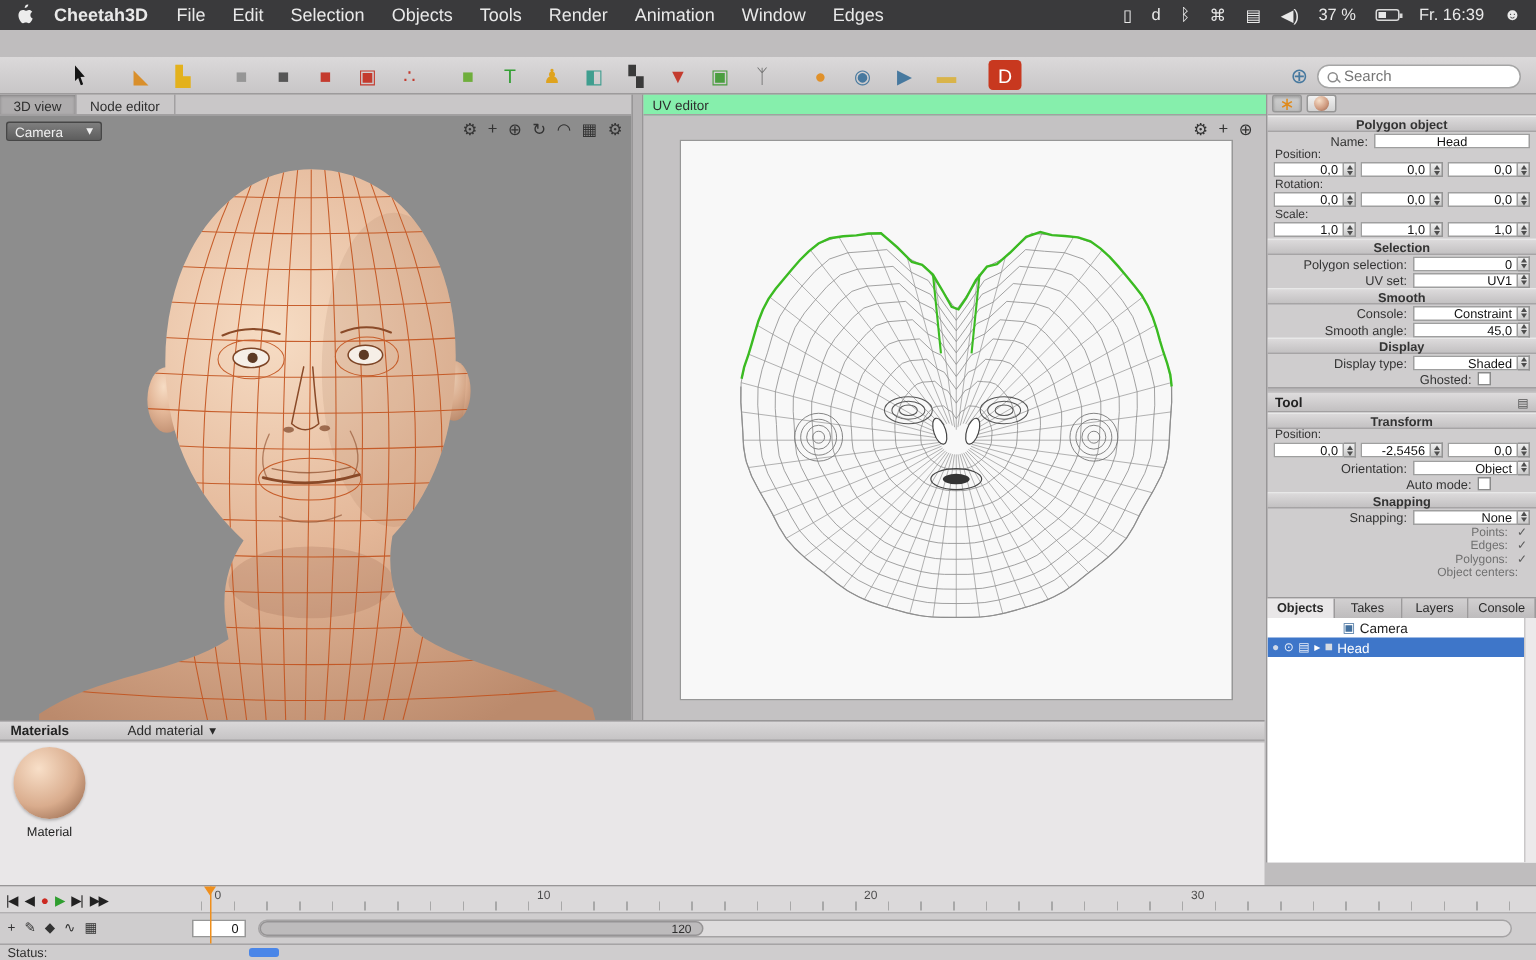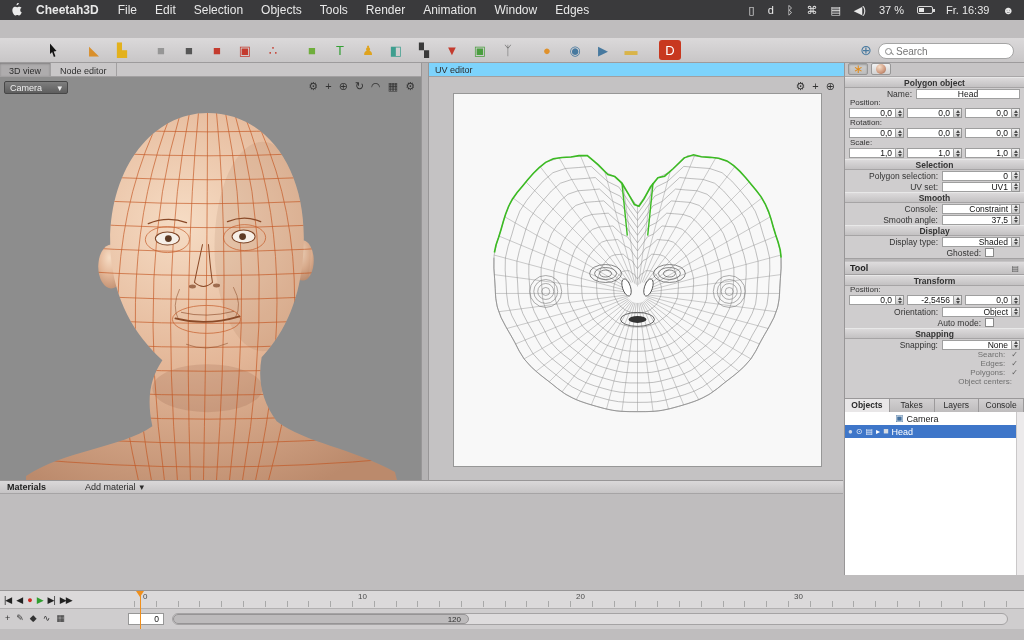--- a/index.html
+++ b/index.html
@@ -57,21 +57,21 @@
     color:#f0f0f0;font-size:9px;display:flex;align-items:center;justify-content:space-between;padding:0 5px;
     border-radius:2px;border:1px solid #474747;z-index:5;}
   .vmini{position:absolute;top:3px;right:6px;display:flex;gap:7px;color:#333;font-size:11px;z-index:5;}
   .vmi{cursor:default;}
 
   
   .split1{position:absolute;top:63px;left:421px;width:8px;height:417px;background:#b5b3b4;
     border-left:1px solid #989697;border-right:1px solid #989697;}
   
   .panel-uv{position:absolute;top:63px;left:429px;width:415px;height:417px;background:#c4c2c3;}
-  .uv-header{height:14px;background:#7dd3fc;border-bottom:1px solid #a2a0a1;font-size:9px;color:#2e2e2e;
+  .uv-header{height:14px;background:#86efac;border-bottom:1px solid #a2a0a1;font-size:9px;color:#2e2e2e;
     padding:1px 6px 0;line-height:13px;}
   .uv-mini{position:absolute;top:17px;right:9px;display:flex;gap:7px;color:#333;font-size:11px;}
   .uv-canvas{position:absolute;left:24px;right:22px;top:30px;bottom:13px;background:#f8f8f8;border:1px solid #979797;}
   .uv-canvas svg{position:absolute;inset:0;width:100%;height:100%;}
 
   
   .panel-right{position:absolute;top:48px;right:0;width:180px;height:527px;background:#cfcdce;
     border-left:1px solid #989697;display:flex;flex-direction:column;}
   .prop-header{height:14px;background:linear-gradient(#dedcdd,#c6c4c5);border-bottom:1px solid #a2a0a1;
     display:flex;align-items:center;padding:0 5px;font-size:9px;font-weight:bold;color:#222;flex:0 0 auto;}
@@ -566,21 +566,21 @@
             <span class="fld">Constraint</span>
             <span class="stepper">
               <i class="up"></i>
               <i class="dn"></i>
             </span>
           </span>
       </div>
       <div class="prow">
         <span class="lab">Smooth angle:</span>
         <span class="val">
-            <span class="fld">37,5</span>
+            <span class="fld">45,0</span>
             <span class="stepper">
               <i class="up"></i>
               <i class="dn"></i>
             </span>
           </span>
       </div>
 
       <div class="group-hd">Display</div>
       <div class="prow">
         <span class="lab">Display type:</span>
@@ -649,21 +649,21 @@
         <span class="lab">Snapping:</span>
         <span class="val">
             <span class="fld">None</span>
             <span class="stepper">
               <i class="up"></i>
               <i class="dn"></i>
             </span>
           </span>
       </div>
       <div class="chk-row">
-          <span class="lab">Search:</span>
+          <span class="lab">Points:</span>
           <span class="chk">✓</span>
         </div>
       <div class="chk-row">
           <span class="lab">Edges:</span>
           <span class="chk">✓</span>
         </div>
       <div class="chk-row">
           <span class="lab">Polygons:</span>
           <span class="chk">✓</span>
         </div>
@@ -698,20 +698,27 @@
     </div>
   </div>
 
   <div class="materials-hd">
     <span class="ttl">Materials</span>
     <span class="addmat">
       <span>Add material</span>
       <span>▾</span>
     </span>
   </div>
+  <div class="materials-body">
+
+      <div class="mat-item">
+        <div class="mat-ball"></div>
+        <div>Material</div>
+      </div>
+    </div>
 
   <div class="timeline">
     <div class="ruler">
       <div class="tickarea"></div>
       <span class="ticklab" style="left:143px;">0</span>
       <span class="ticklab" style="left:358px;">10</span>
       <span class="ticklab" style="left:576px;">20</span>
       <span class="ticklab" style="left:794px;">30</span>
       <span class="transport">
 
@@ -733,14 +740,18 @@
           <span>▦</span>
         </span>
       <span class="framebox">0</span>
       <span class="rangetrack">
         <span class="rangepill">120</span>
       </span>
     </div>
     <div class="playhead"></div>
   </div>
 
+  <div class="statusbar">
+    <span>Status:</span>
+    <span class="progress-chip"></span>
+  </div>
 
 </div>
 
 </body></html>

